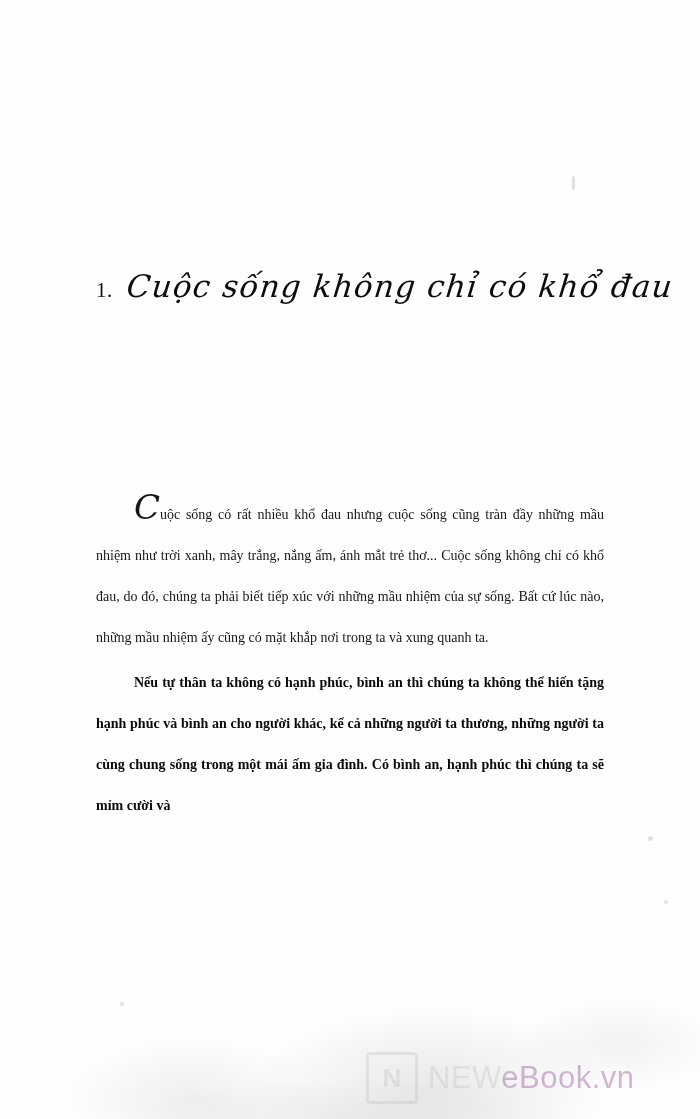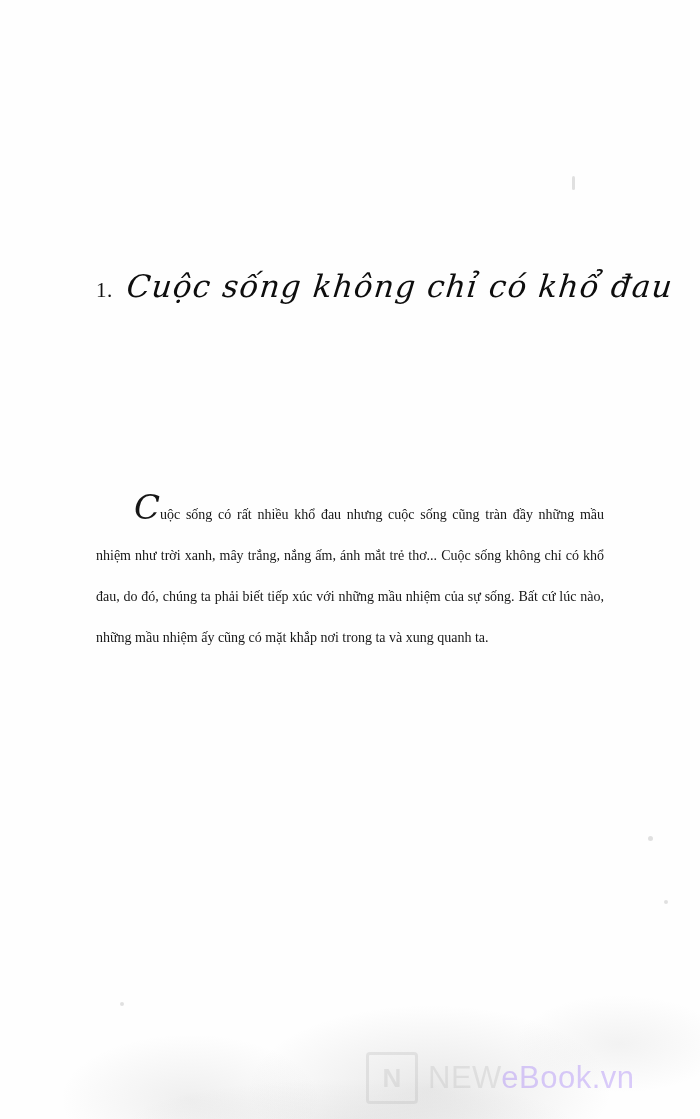--- a/index.html
+++ b/index.html
@@ -125,41 +125,42 @@
     font-size: 26px;
     color: #b9b9b9;
   }
   .wm-text {
     font-family: "Liberation Sans", sans-serif;
     font-size: 31px;
     letter-spacing: 0.5px;
     color: #b9b9b9;
   }
   .wm-text .dim {
-    color: #8b5cf6;
+    color: #701a75;
   }
 </style>
 </head>
 <body>
 
 <div class="page">
 
   <div class="scan-smudge"></div>
   <div class="scan-speck" style="left:572px;top:176px;width:3px;height:14px;border-radius:2px;"></div>
   <div class="scan-speck" style="left:648px;top:836px;width:5px;height:5px;"></div>
   <div class="scan-speck" style="left:664px;top:900px;width:4px;height:4px;"></div>
   <div class="scan-speck" style="left:120px;top:1002px;width:4px;height:4px;"></div>
 
   <div class="chapter-head">
     <div class="chapter-number">1.</div>
     <div class="chapter-title">Cuộc sống không chỉ có khổ đau</div>
   </div>
 
   <div class="body-text">
     <p class="para indent dropcap-line">Cuộc sống có rất nhiều khổ đau nhưng cuộc sống cũng tràn đầy những mầu nhiệm như trời xanh, mây trắng, nắng ấm, ánh mắt trẻ thơ... Cuộc sống không chỉ có khổ đau, do đó, chúng ta phải biết tiếp xúc với những mầu nhiệm của sự sống. Bất cứ lúc nào, những mầu nhiệm ấy cũng có mặt khắp nơi trong ta và xung quanh ta.</p>
+    <p class="para indent bolded">Nếu tự thân ta không có hạnh phúc, bình an thì chúng ta không thể hiến tặng hạnh phúc và bình an cho người khác, kể cả những người ta thương, những người ta cùng chung sống trong một mái ấm gia đình. Có bình an, hạnh phúc thì chúng ta sẽ mỉm cười và</p>
   </div>
 
   <div class="watermark">
     <div class="wm-mark">
       <span>N</span>
     </div>
     <div class="wm-text">
       <span>NEW</span><span class="dim">eBook</span><span class="dim">.vn</span>
     </div>
   </div>

